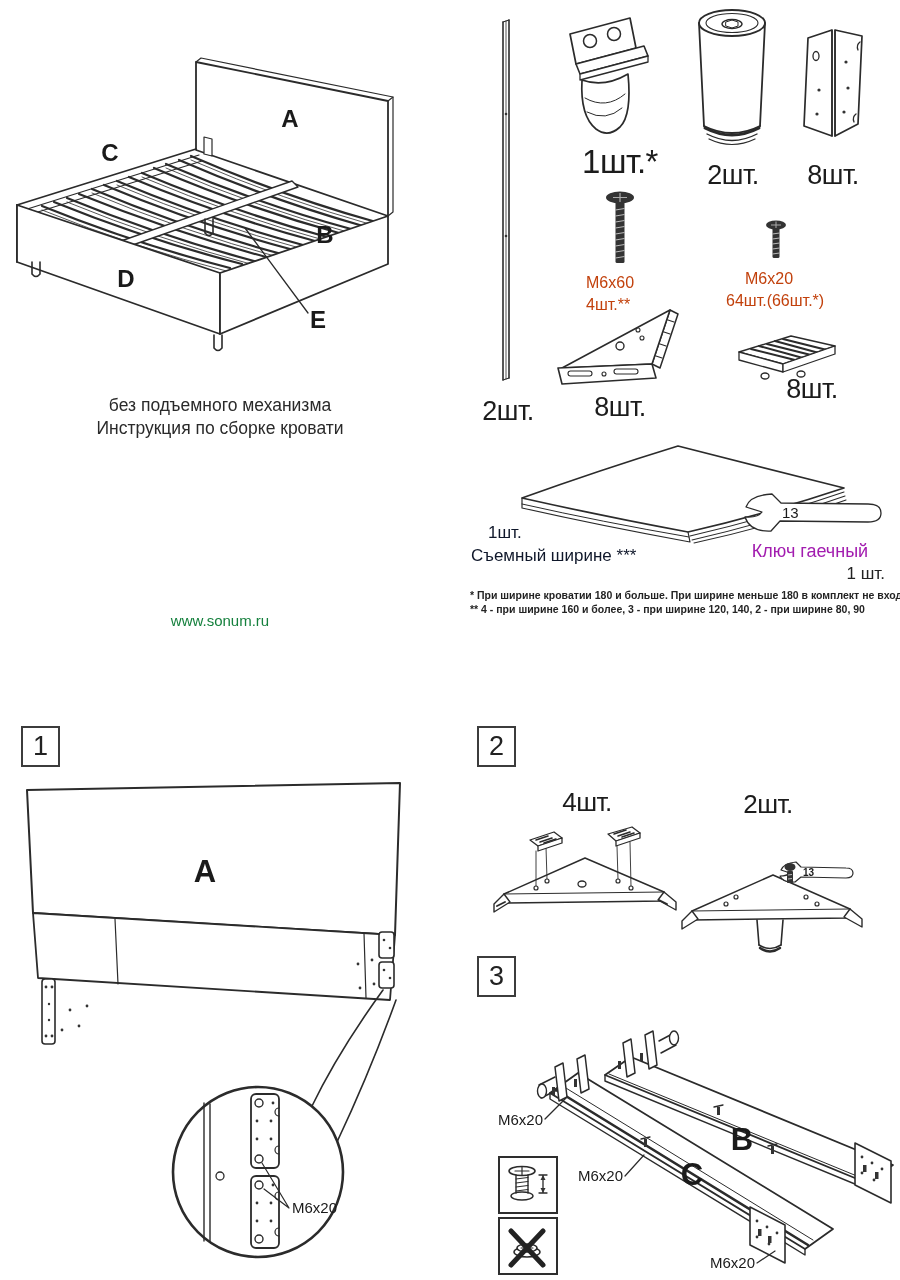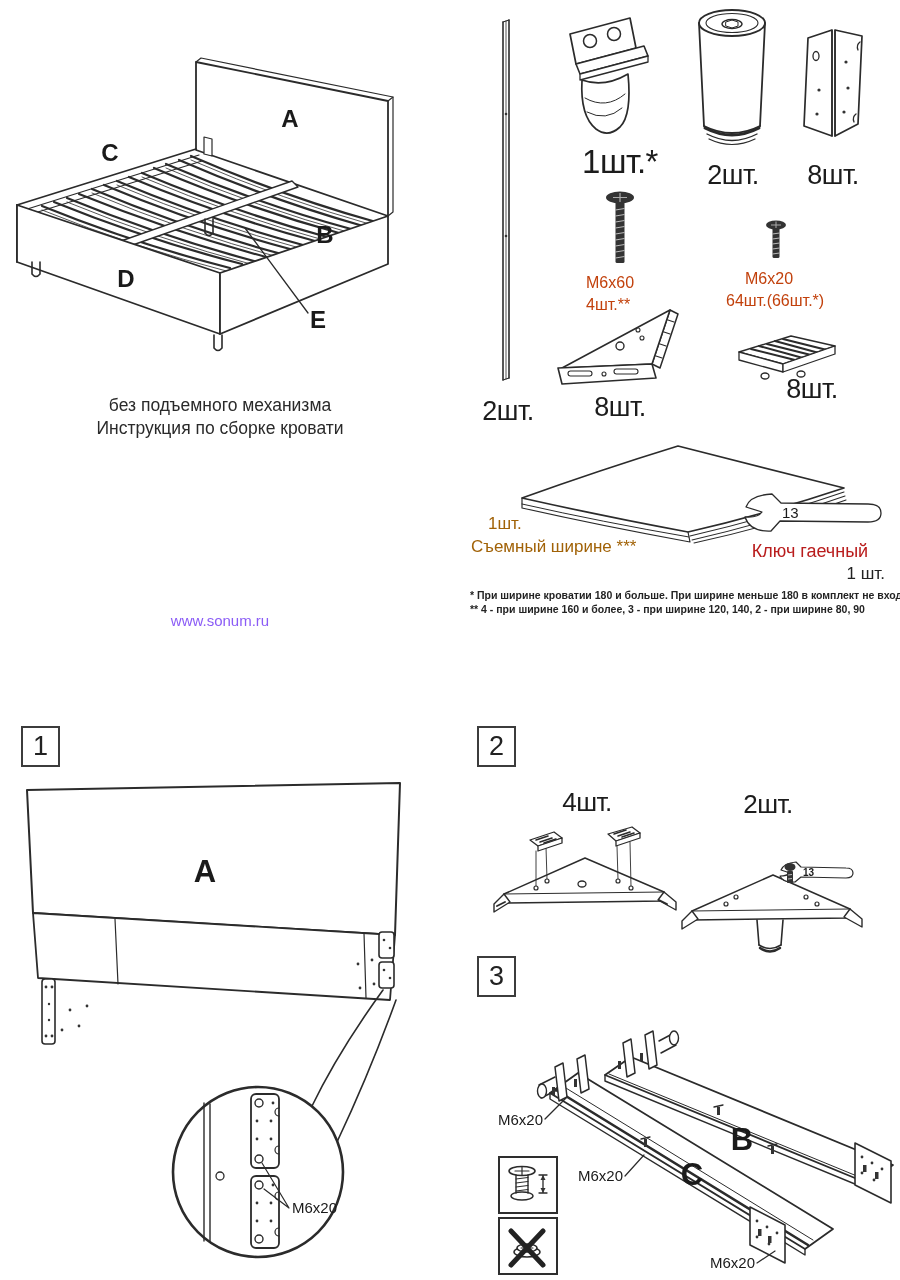--- a/index.html
+++ b/index.html
@@ -6,21 +6,21 @@
   .page{position:relative;width:900px;height:1280px;background:#ffffff;overflow:hidden;
         font-family:"Liberation Sans",sans-serif;color:#1a1a1a;}
   .abs{position:absolute;}
   svg{display:block;overflow:visible;}
   svg *{vector-effect:non-scaling-stroke;}
   .ln{stroke:#2b2b2b;fill:none;stroke-linecap:round;stroke-linejoin:round;}
   .fw{stroke:#2b2b2b;fill:#ffffff;stroke-linejoin:round;}
   .dk{fill:#333333;stroke:none;}
   .qty{font-size:27px;letter-spacing:-0.5px;color:#1c1c1c;text-align:center;white-space:nowrap;}
   .sm{font-size:16px;font-weight:400;color:#c2410c;white-space:nowrap;}
-  .cap{font-size:17px;color:#a16207;white-space:nowrap;}
+  .cap{font-size:17px;color:#0f172a;white-space:nowrap;margin-top:9px;}
   .ttl{font-size:17.5px;line-height:23px;color:#2a2a2a;text-align:center;white-space:nowrap;}
   .fn{font-size:10.5px;line-height:14px;font-weight:600;color:#232323;white-space:nowrap;}
   .stepbox{width:35px;height:37px;border:2px solid #3c3c3c;background:#fff;
            display:flex;align-items:center;justify-content:center;
            font-size:27px;font-weight:500;color:#222;}
   .warnbox{width:56px;height:54px;border:2.5px solid #2e2e2e;background:#fff;
            display:flex;align-items:center;justify-content:center;}
   .diag-letter{font:bold 24px "Liberation Sans",sans-serif;fill:#1a1a1a;}
   .diag-letter-lg{font:bold 31px "Liberation Sans",sans-serif;fill:#1a1a1a;}
   .diag-small{font:500 15px "Liberation Sans",sans-serif;fill:#1a1a1a;}
@@ -84,21 +84,21 @@
     <text class="diag-letter" x="105" y="146" text-anchor="middle">C</text>
     <text class="diag-letter" x="320" y="228" text-anchor="middle">B</text>
     <text class="diag-letter" x="121" y="272" text-anchor="middle">D</text>
     <text class="diag-letter" x="313" y="313" text-anchor="middle">E</text>
   </svg>
 
   <div class="abs ttl" style="left:70px;top:394px;width:300px">
     <div>без подъемного механизма</div>
     <div>Инструкция по сборке кровати</div>
   </div>
-  <div class="abs" style="left:70px;top:612px;width:300px;text-align:center;font-size:15px;color:#8b5cf6">www.sonum.ru</div>
+  <div class="abs" style="left:70px;top:612px;width:300px;text-align:center;font-size:15px;color:#15803d">www.sonum.ru</div>
 
   <svg class="abs" style="left:490px;top:18px" width="34" height="375" viewBox="0 0 34 375">
     <path class="ln" stroke-width="1.6" d="M13,4 L13,362"></path>
     <path class="ln" stroke-width="1.6" d="M19,2 L19,360"></path>
     <path class="ln" stroke-width="0.8" d="M16,3 L16,361"></path>
     <path class="ln" stroke-width="1.2" d="M13,4 L19,2 M13,362 L19,360"></path>
     <circle class="dk" cx="16" cy="96" r="1.3"></circle>
       <circle class="dk" cx="16" cy="218" r="1.3"></circle>
   </svg>
   <div class="abs qty" style="left:476px;top:396px;width:64px">2шт.</div>
@@ -219,21 +219,21 @@
     <path class="ln" stroke-width="1.2" d="M12,60 L12,70 Q92,88 180,104 L178,94"></path>
     <path class="ln" stroke-width="1" d="M12,66 Q92,84 179,99"></path>
   </svg>
   <div class="abs cap" style="left:488px;top:514px">1шт.</div>
   <div class="abs cap" style="left:471px;top:537px">Съемный ширине ***</div>
 
   <svg class="abs" style="left:738px;top:488px" width="150" height="50" viewBox="0 0 150 50">
     <path class="fw" stroke-width="1.3" d="M34,6 Q12,7 8,19 L24,24 Q20,30 7,29 Q12,44 33,43 L42,33 L130,34 Q143,34 143,25 Q143,16 130,16 L43,15 Z"></path>
     <text class="diag-small" x="44" y="30">13</text>
   </svg>
-  <div class="abs" style="left:735px;top:541px;width:150px;text-align:center;font-size:18px;color:#b91c1c;white-space:nowrap">Ключ гаечный</div>
+  <div class="abs" style="left:735px;top:541px;width:150px;text-align:center;font-size:18px;color:#a21caf;white-space:nowrap">Ключ гаечный</div>
   <div class="abs" style="left:735px;top:564px;width:150px;text-align:right;font-size:17px;color:#222">1 шт.</div>
 
   <div class="abs" style="left:470px;top:588px;width:428px">
     <div class="fn">* При ширине кроватии 180 и больше. При ширине меньше 180 в комплект не входит.</div>
     <div class="fn">** 4 - при ширине 160 и более, 3 - при ширине 120, 140, 2 - при ширине 80, 90</div>
   </div>
 
   <div class="abs stepbox" style="left:21px;top:726px">
     <span>1</span>
   </div>

